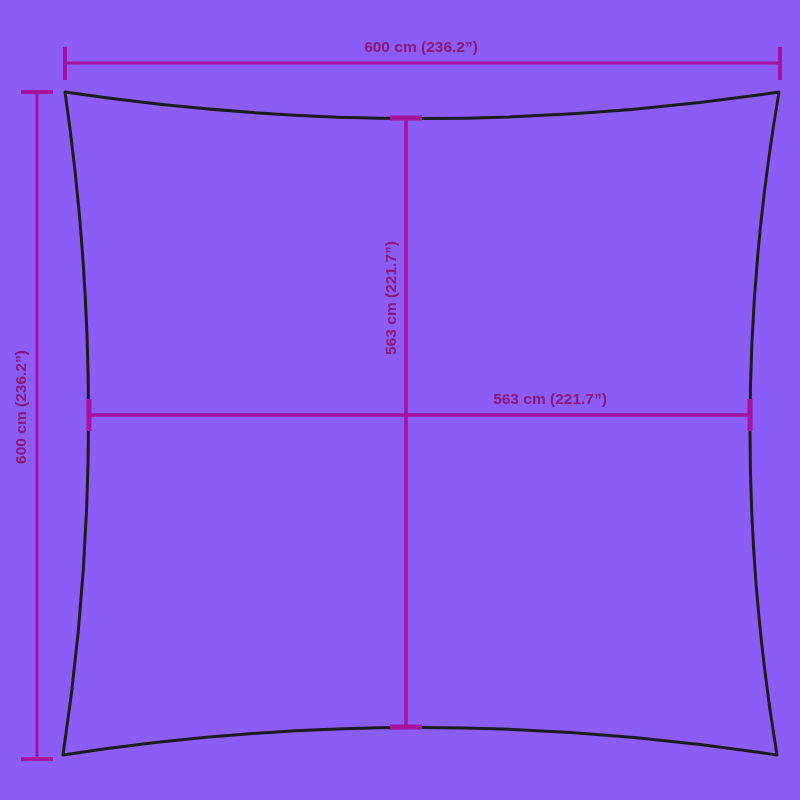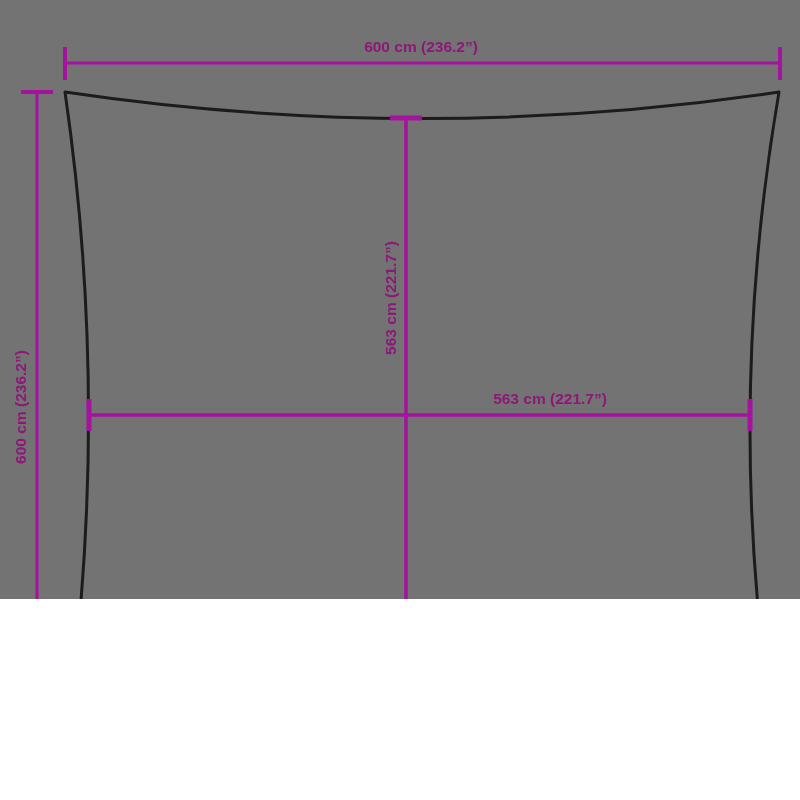--- a/index.html
+++ b/index.html
@@ -3,22 +3,22 @@
 <meta charset="utf-8">
 <style>
   html, body {
     margin: 0;
     padding: 0;
     background: #ffffff;
   }
   .stage {
     position: relative;
     width: 800px;
-    height: 599px;
-    background: #737373;
+    height: 800px;
+    background: #8b5cf6;
     overflow: hidden;
   }
   svg text {
     font-family: "Liberation Sans", "DejaVu Sans", sans-serif;
     font-weight: bold;
     font-size: 15.5px;
   }
 </style>
 </head>
 <body>

